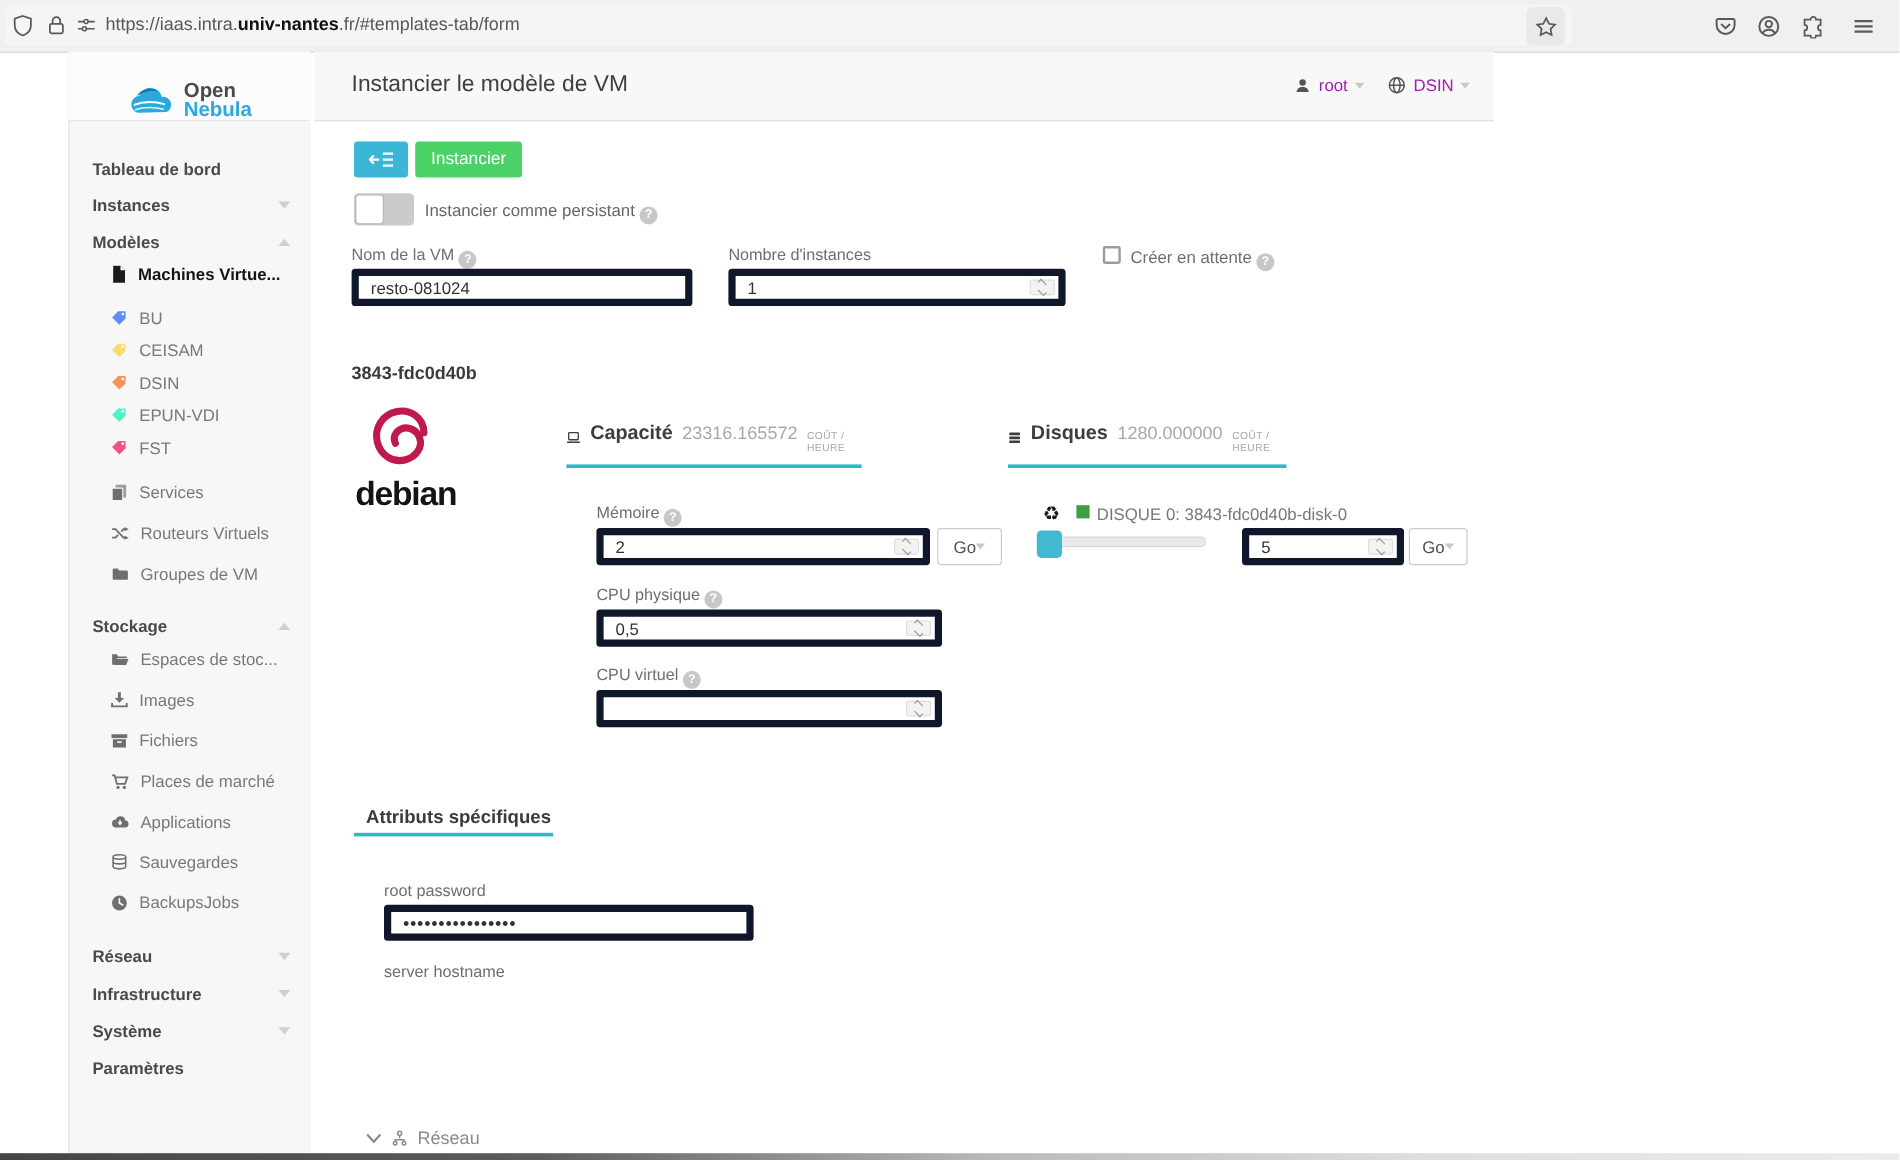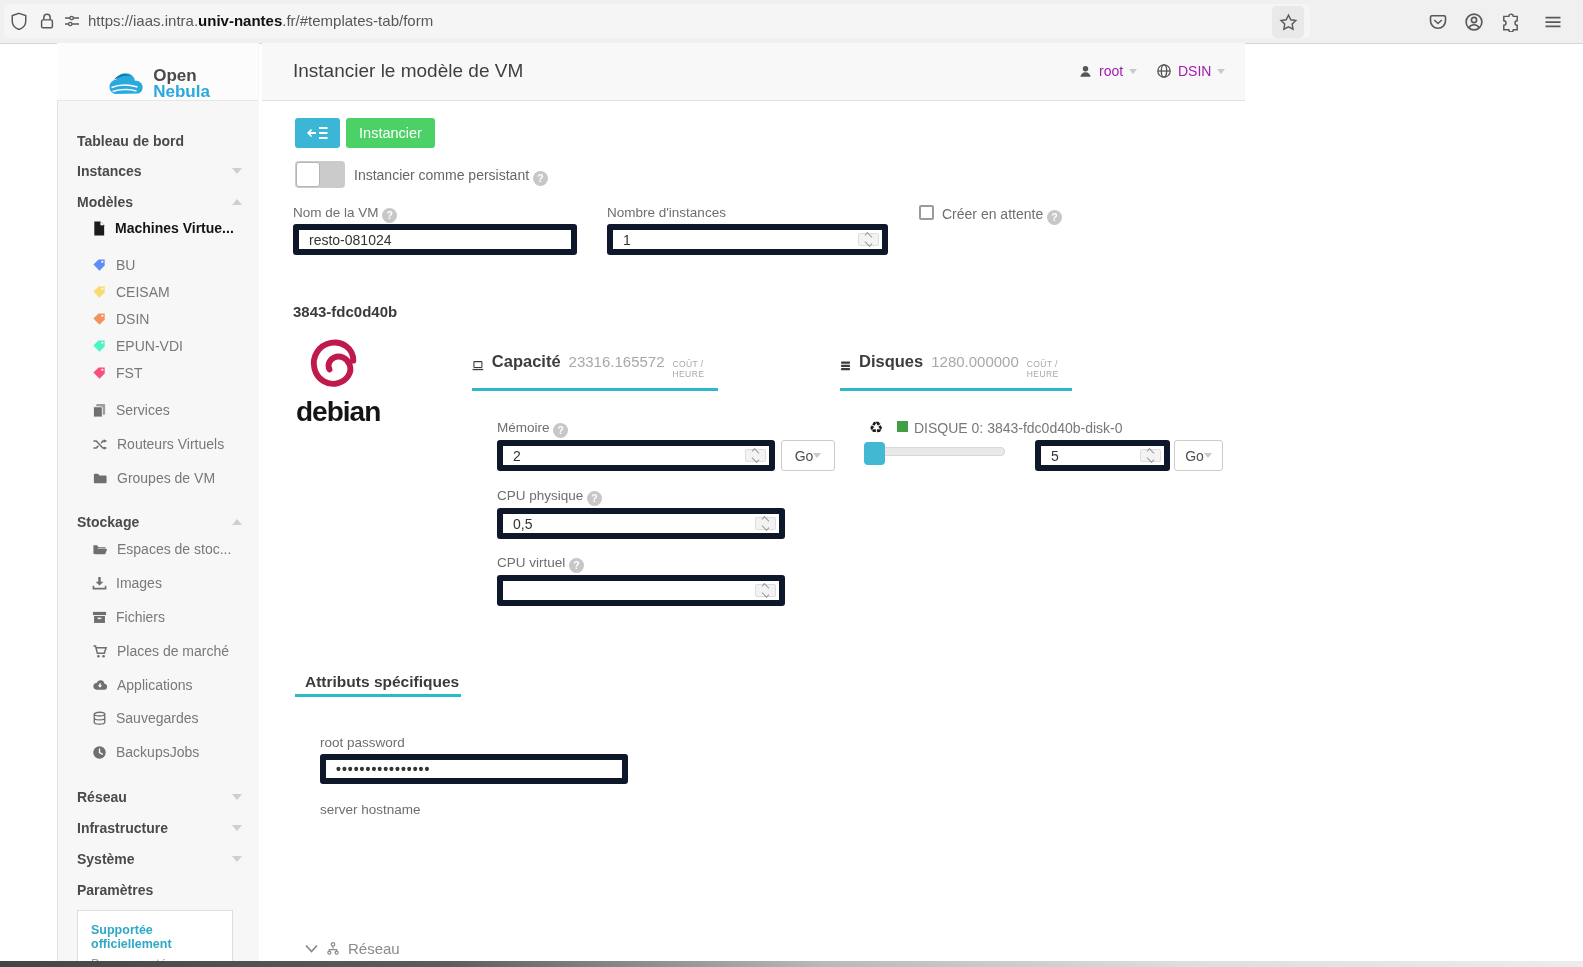--- a/index.html
+++ b/index.html
@@ -290,24 +290,20 @@
       <span class="car-d"></span>
     </div>
   <div class="srow shead" style="left:77px;top:848px;">
       <span>Système</span>
       <span class="car-d"></span>
     </div>
   <div class="srow shead" style="left:77px;top:879px;">
       <span>Paramètres</span>
     </div>
 
-  <div class="a supportbox">
-    <div class="t1">Supportée officiellement</div>
-    <div class="t2">Pas connecté</div>
-  </div>
 
   <div class="a appheader"></div>
   <div class="a apptitle">Instancier le modèle de VM</div>
   <div class="a hmenu" style="left:1078px;top:63px;">
     <svg width="15" height="15" viewBox="0 0 16 16">
         <circle cx="8" cy="5" r="2.9" fill="#555"></circle>
         <path d="M2.6 13.6 a5.4 4.7 0 0 1 10.8 0 Z" fill="#555"></path>
       </svg>
     <span>root</span>
       <span class="car-sm"></span>

